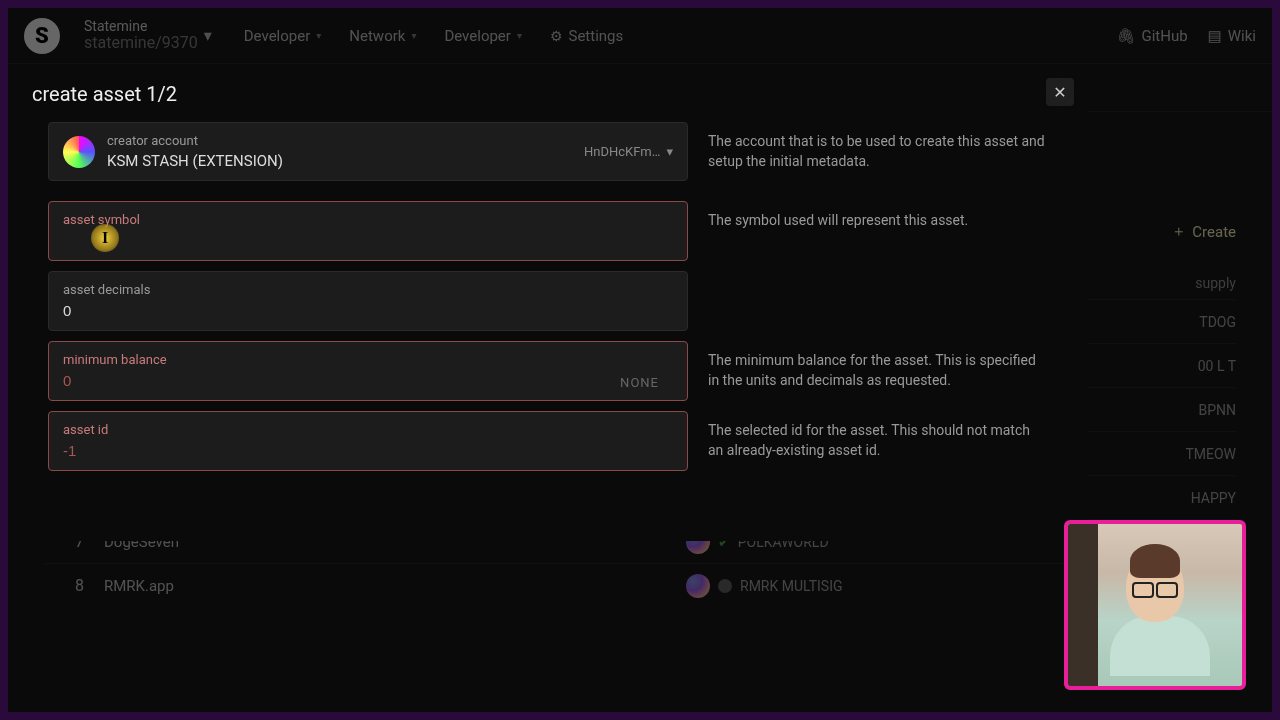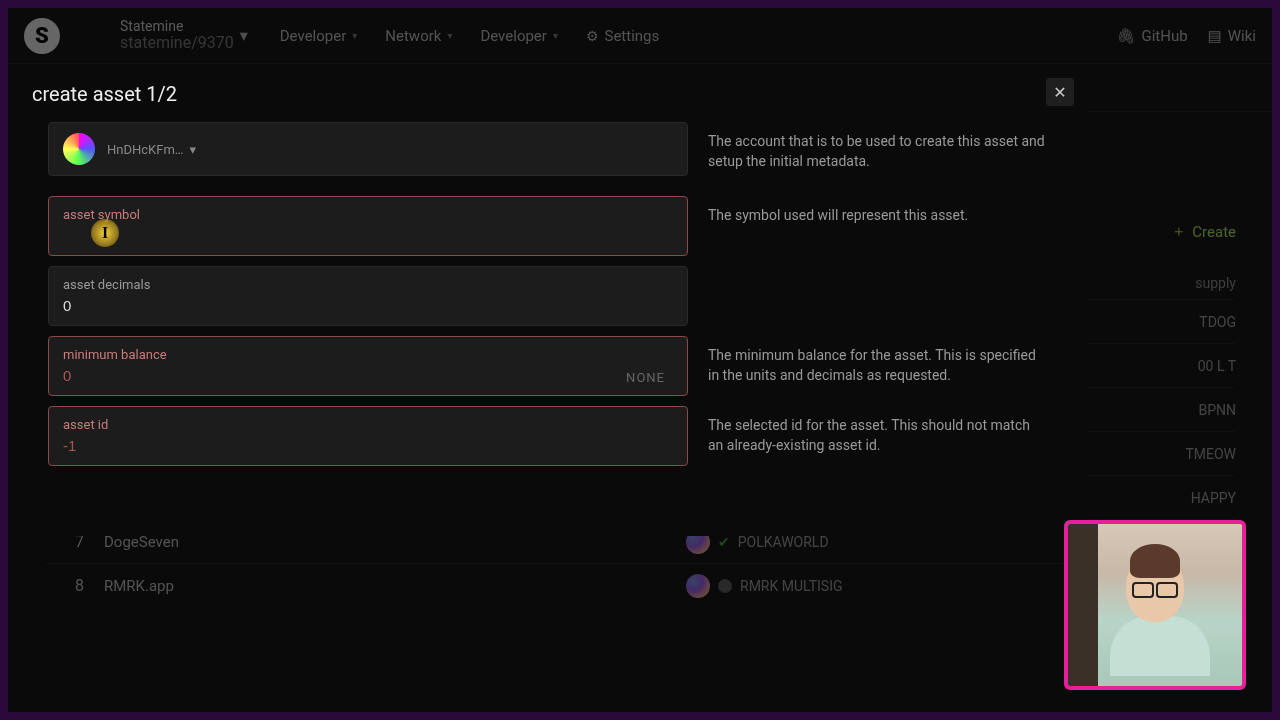--- a/index.html
+++ b/index.html
@@ -25,21 +25,21 @@
   padding: 0 16px;
   border-bottom: 1px solid #2a2a2a;
   gap: 24px;
 }
 .logo {
   width: 36px; height: 36px; border-radius: 50%;
   background: #fff;
   display: flex; align-items: center; justify-content: center;
   color: #000; font-weight: 900; font-size: 22px;
 }
-.chain-info { display: flex; flex-direction: column; line-height: 1.1; margin-left: 36px; }
+.chain-info { display: flex; flex-direction: column; line-height: 1.1; }
 .chain-name { font-size: 14px; color: #ddd; }
 .chain-sub { font-size: 16px; color: #888; }
 .chain-wrap { display:flex; align-items:center; gap:6px; }
 .navlinks { display: flex; gap: 28px; margin-left: 8px; }
 .navlink { color: #ccc; font-size: 15px; display:flex; align-items:center; gap:6px; cursor:pointer; }
 .navlink .caret { font-size: 10px; color: #888; }
 .spacer { flex: 1; }
 .ext-links { display:flex; gap:20px; }
 .ext-link { color:#ccc; font-size:15px; display:flex; align-items:center; gap:6px; cursor:pointer; }
 .subnav {
@@ -54,21 +54,21 @@
 .section-title { font-size: 18px; color: #ccc; margin: 40px 0 8px; }
 .table-header { display:flex; justify-content: flex-end; gap: 60px; padding: 8px 0; font-size:14px; color:#999; }
 .row { display:flex; align-items:center; height:44px; border-top:1px solid #2a2a2a; gap:20px; }
 .row .id { width:40px; text-align:right; font-size:16px; color:#ccc; }
 .row .name { flex:1; font-size:15px; color:#ccc; }
 .row .owner { display:flex; align-items:center; gap:8px; width:350px; font-size:14px; color:#aaa; }
 .row .supply { width:180px; text-align:right; font-size:14px; color:#aaa; }
 .identicon { width:24px; height:24px; border-radius:50%; background: radial-gradient(circle at 30% 30%, #8af, #a6f 40%, #faa 70%, #afa); }
 .check { color:#4caf50; font-size:14px; }
 .gray-dot { width:14px; height:14px; border-radius:50%; background:#666; }
-.create-btn { position:absolute; right:36px; top:110px; font-size:15px; color:#bef264; cursor:pointer; display:flex; align-items:center; gap:6px; }
+.create-btn { position:absolute; right:36px; top:110px; font-size:15px; color:#fef9c3; cursor:pointer; display:flex; align-items:center; gap:6px; }
 
 
 .overlay {
   position: absolute; inset: 0;
   background: rgba(0,0,0,0.6);
   display:flex; align-items:flex-start; justify-content:flex-start;
 }
 .modal {
   margin-top: 56px;
   width: 1080px;
@@ -98,21 +98,21 @@
 .field.error { border-color: #8a4a4a; }
 .field-label { font-size: 13px; color: #999; margin-bottom: 4px; display:block; }
 .field.error .field-label { color: #c97a7a; }
 .field-value { font-size: 15px; color: #ddd; background:transparent; border:none; outline:none; width:100%; }
 .field.error .field-value { color: #a55; }
 .field-desc { flex:1; font-size: 14px; color: #999; line-height:1.4; padding-top:10px; max-width:340px; }
 .account-field { display:flex; align-items:center; gap:12px; }
 .account-identicon { width:32px; height:32px; border-radius:50%; background: conic-gradient(#f0f 0deg, #55f 90deg, #5f5 180deg, #ff5 270deg, #f55 360deg); flex-shrink:0; }
 .account-main { flex:1; }
 .account-addr { font-size:13px; color:#888; display:flex; align-items:center; gap:6px; }
-.field-suffix { position:absolute; right:22px; bottom:10px; color:#666; font-size:13px; letter-spacing:1px; }
+.field-suffix { position:absolute; right:28px; bottom:10px; color:#666; font-size:13px; letter-spacing:1px; }
 
 .cursor-highlight {
   position:absolute; width:28px; height:28px; border-radius:50%;
   background: radial-gradient(circle, rgba(255,220,60,0.95) 0%, rgba(200,160,30,0.7) 60%, rgba(150,120,20,0) 100%);
   pointer-events:none;
   left: 206px; top: 228px;
   display:flex; align-items:center; justify-content:center;
 }
 .cursor-highlight::after {
   content:'I';
@@ -251,20 +251,24 @@
   <div class="overlay">
     <div class="modal">
       <div class="modal-title">create asset 1/2</div>
       <div class="close-btn">
           <span>✕</span>
         </div>
 
       <div class="form-row">
         <div class="field account-field">
           <div class="account-identicon"></div>
+          <div class="account-main">
+            <span class="field-label">creator account</span>
+            <div class="field-value">KSM STASH (EXTENSION)</div>
+          </div>
           <div class="account-addr">
             <span>HnDHcKFm…</span>
             <span>▾</span>
           </div>
         </div>
         <div class="field-desc">The account that is to be used to create this asset and setup the initial metadata.</div>
       </div>
 
       <div class="form-row">
       </div>

